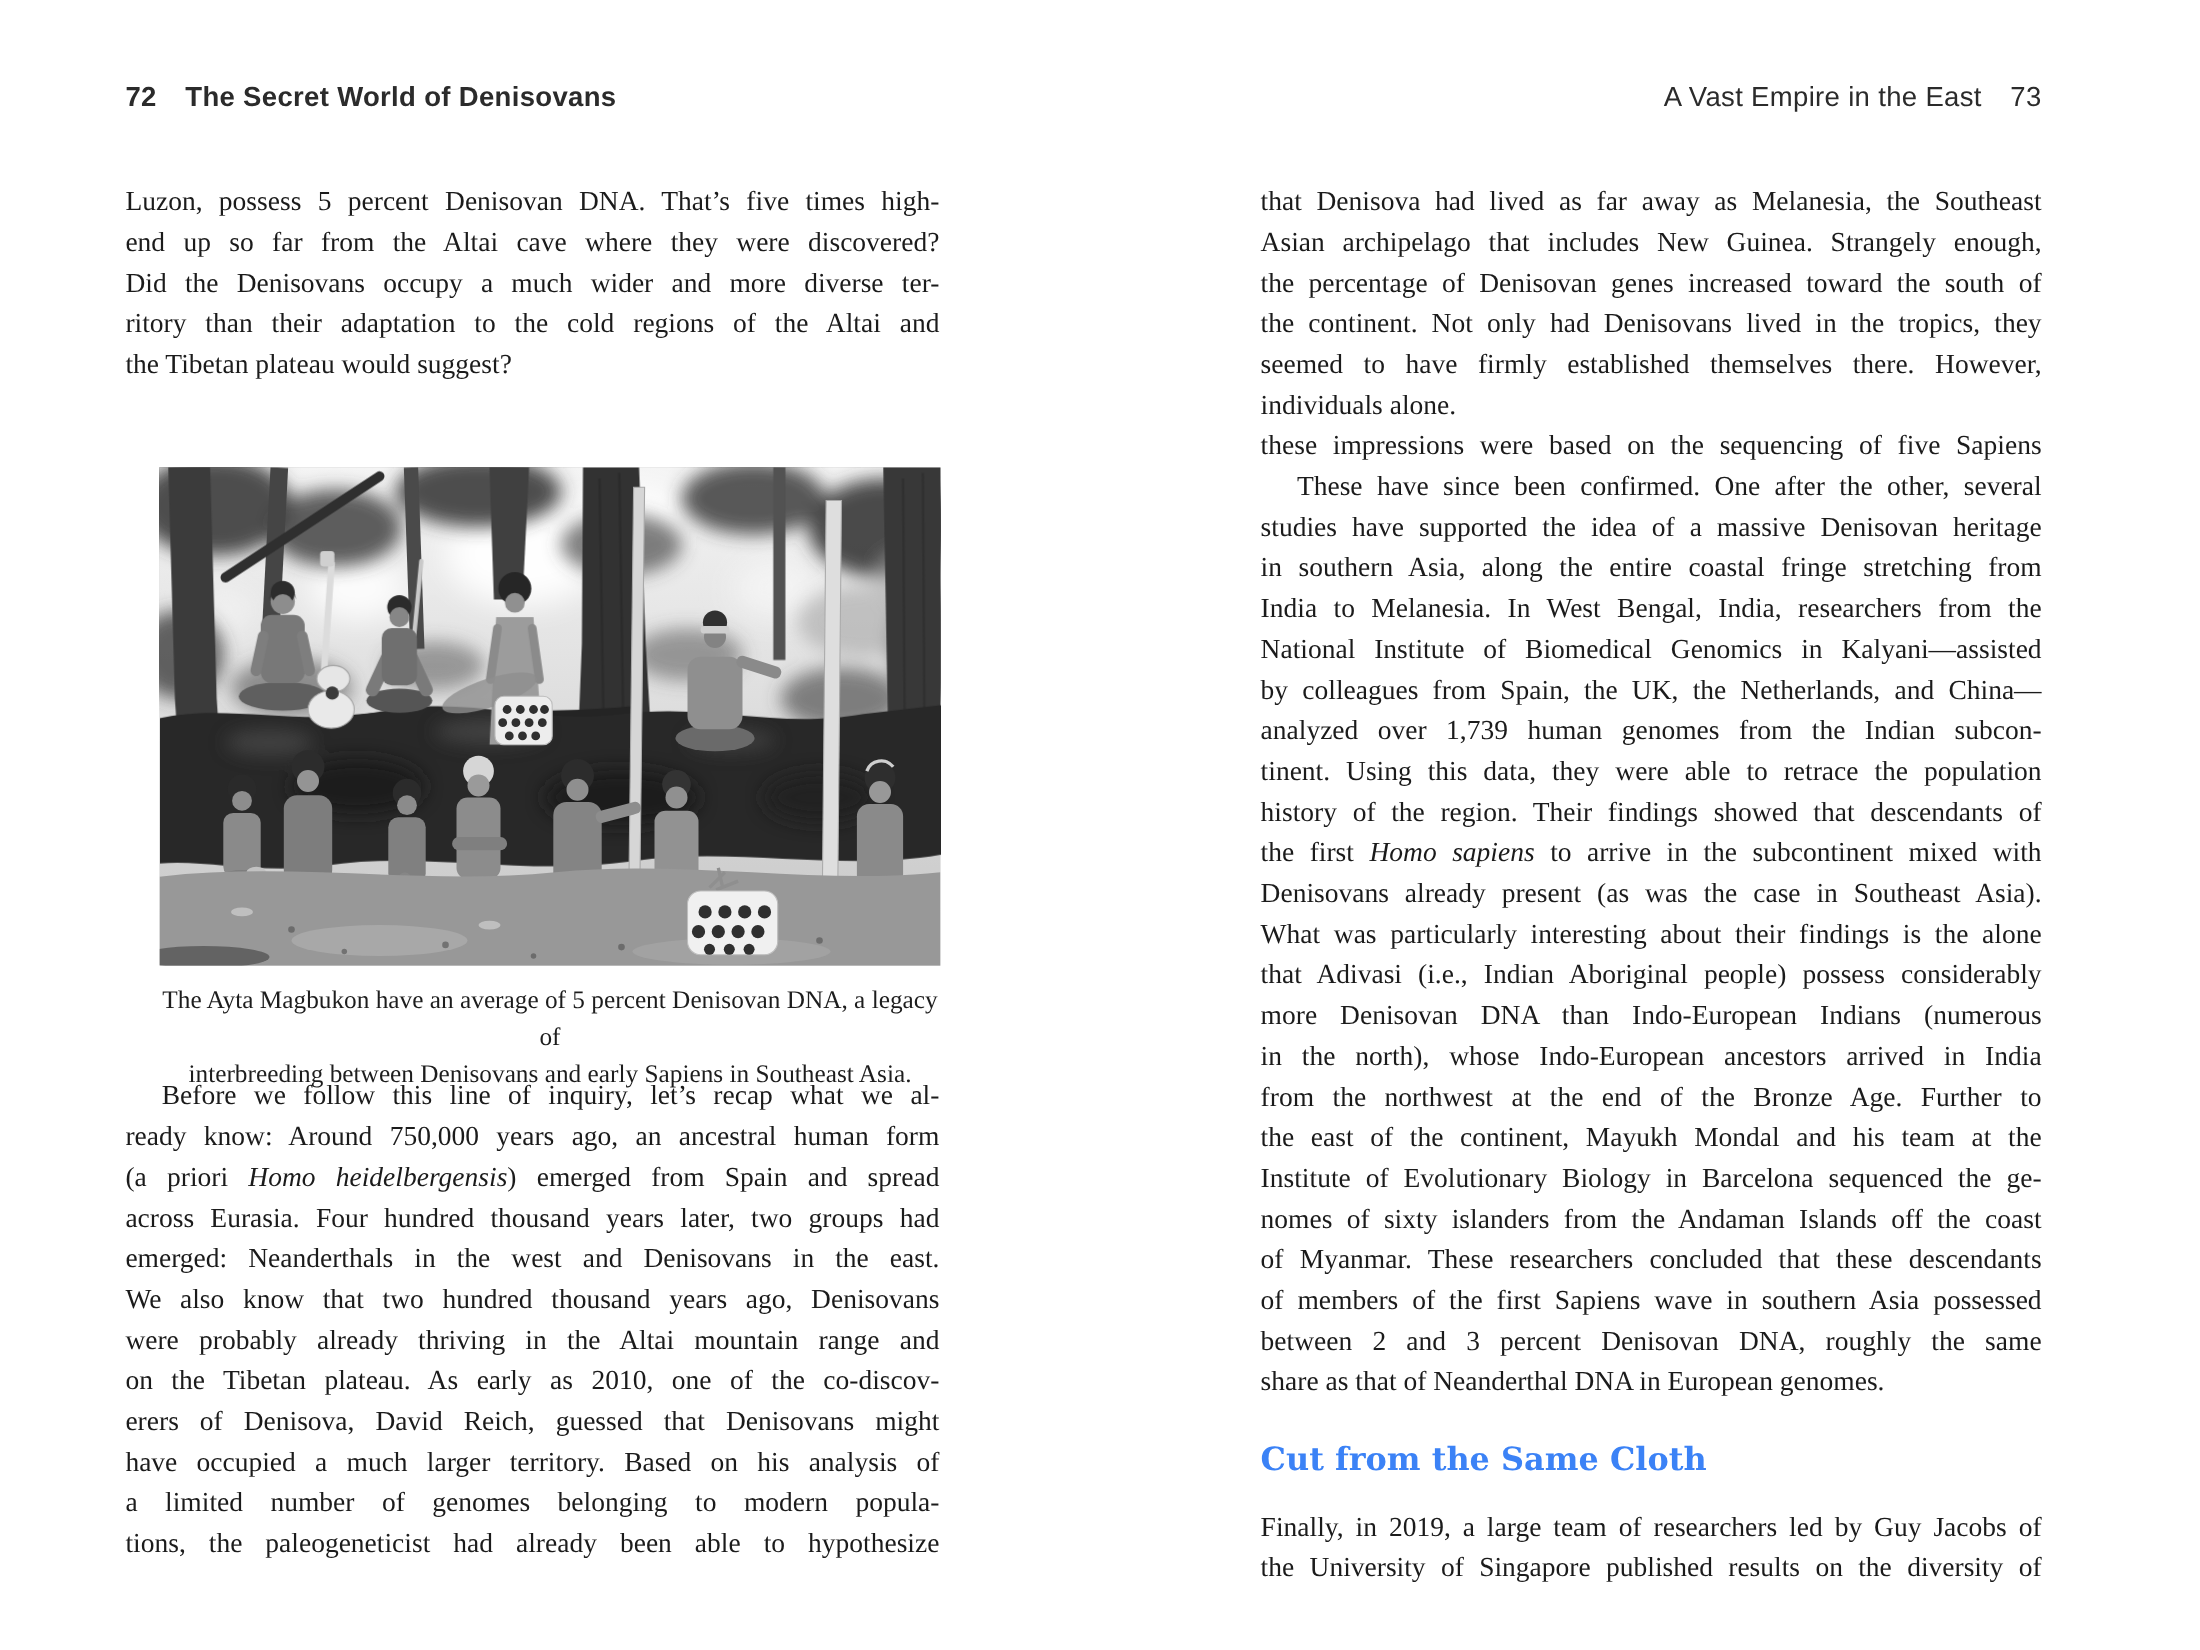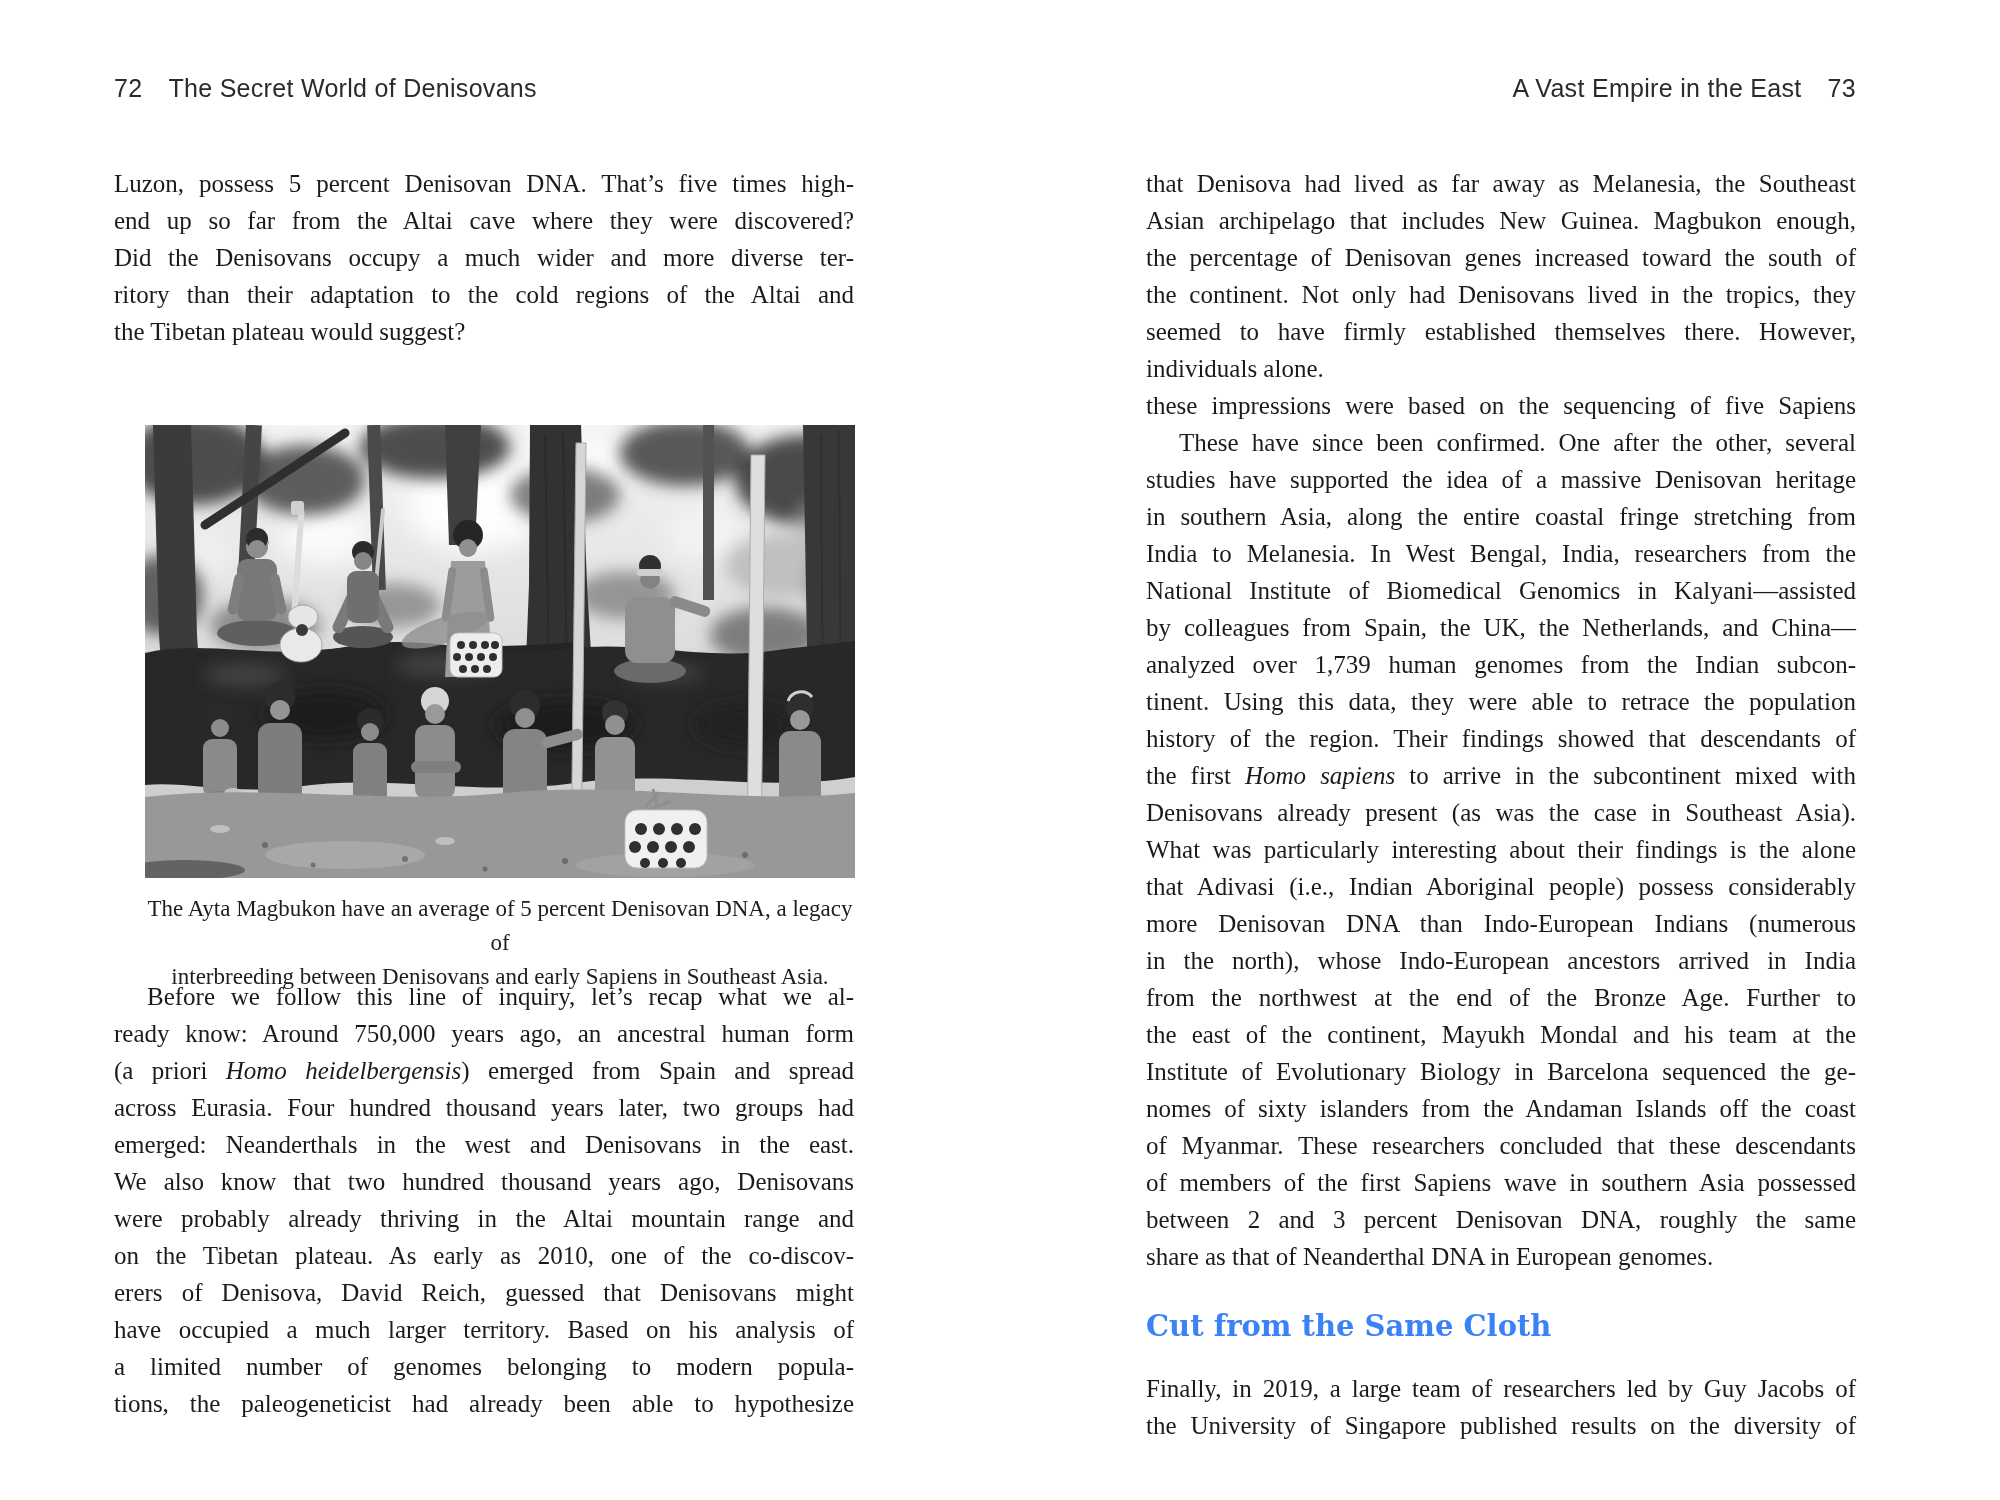--- a/index.html
+++ b/index.html
@@ -1,21 +1,21 @@
 <!DOCTYPE html>
 <html><head>
 <meta charset="utf-8">
 <style>
   html,body{margin:0;padding:0;background:#ffffff;}
   .book{position:relative;width:2000px;height:1500px;background:#ffffff;overflow:hidden;
         font-family:"Liberation Serif",serif;color:#1b1b1b;}
 
   .running-head{position:absolute;top:73px;font-family:"Liberation Sans",sans-serif;
         font-size:25px;line-height:30px;color:#2b2b2b;letter-spacing:.3px;font-weight:400;}
-  .running-head.left{left:114px;}
+  .running-head.left{left:114px;font-weight:bold;}
   .running-head.right{left:1146px;width:710px;text-align:right;}
   .running-head .gap{display:inline-block;width:26px;}
 
   .column{position:absolute;width:740px;font-size:25px;line-height:37px;color:#1b1b1b;}
   .column.rightcol{left:1146px;top:165px;width:710px;}
   .column.leftcol-a{left:114px;top:165px;}
   .column.leftcol-b{left:114px;top:978px;}
 
   .para{margin:0;padding:0;}
   .line{text-align:justify;text-align-last:left;}
@@ -284,21 +284,21 @@
         <div class="line j"><span>erers of Denisova, David Reich, guessed that Denisovans might</span></div>
         <div class="line j"><span>have occupied a much larger territory. Based on his analysis of</span></div>
         <div class="line j"><span>a limited number of genomes belonging to modern popula-</span></div>
         <div class="line j"><span>tions, the paleogeneticist had already been able to hypothesize</span></div>
       </div>
   </div>
 
   <div class="column rightcol">
     <div class="para">
         <div class="line j"><span>that Denisova had lived as far away as Melanesia, the Southeast</span></div>
-        <div class="line j"><span>Asian archipelago that includes New Guinea. Magbukon enough,</span></div>
+        <div class="line j"><span>Asian archipelago that includes New Guinea. Strangely enough,</span></div>
         <div class="line j"><span>the percentage of Denisovan genes increased toward the south of</span></div>
         <div class="line j"><span>the continent. Not only had Denisovans lived in the tropics, they</span></div>
         <div class="line j"><span>seemed to have firmly established themselves there. However,</span></div>
         <div class="line"><span>individuals alone.</span></div>
         <div class="line j"><span>these impressions were based on the sequencing of five Sapiens</span></div>
       </div>
     <div class="para">
         <div class="line ind j"><span>These have since been confirmed. One after the other, several</span></div>
         <div class="line j"><span>studies have supported the idea of a massive Denisovan heritage</span></div>
         <div class="line j"><span>in southern Asia, along the entire coastal fringe stretching from</span></div>

